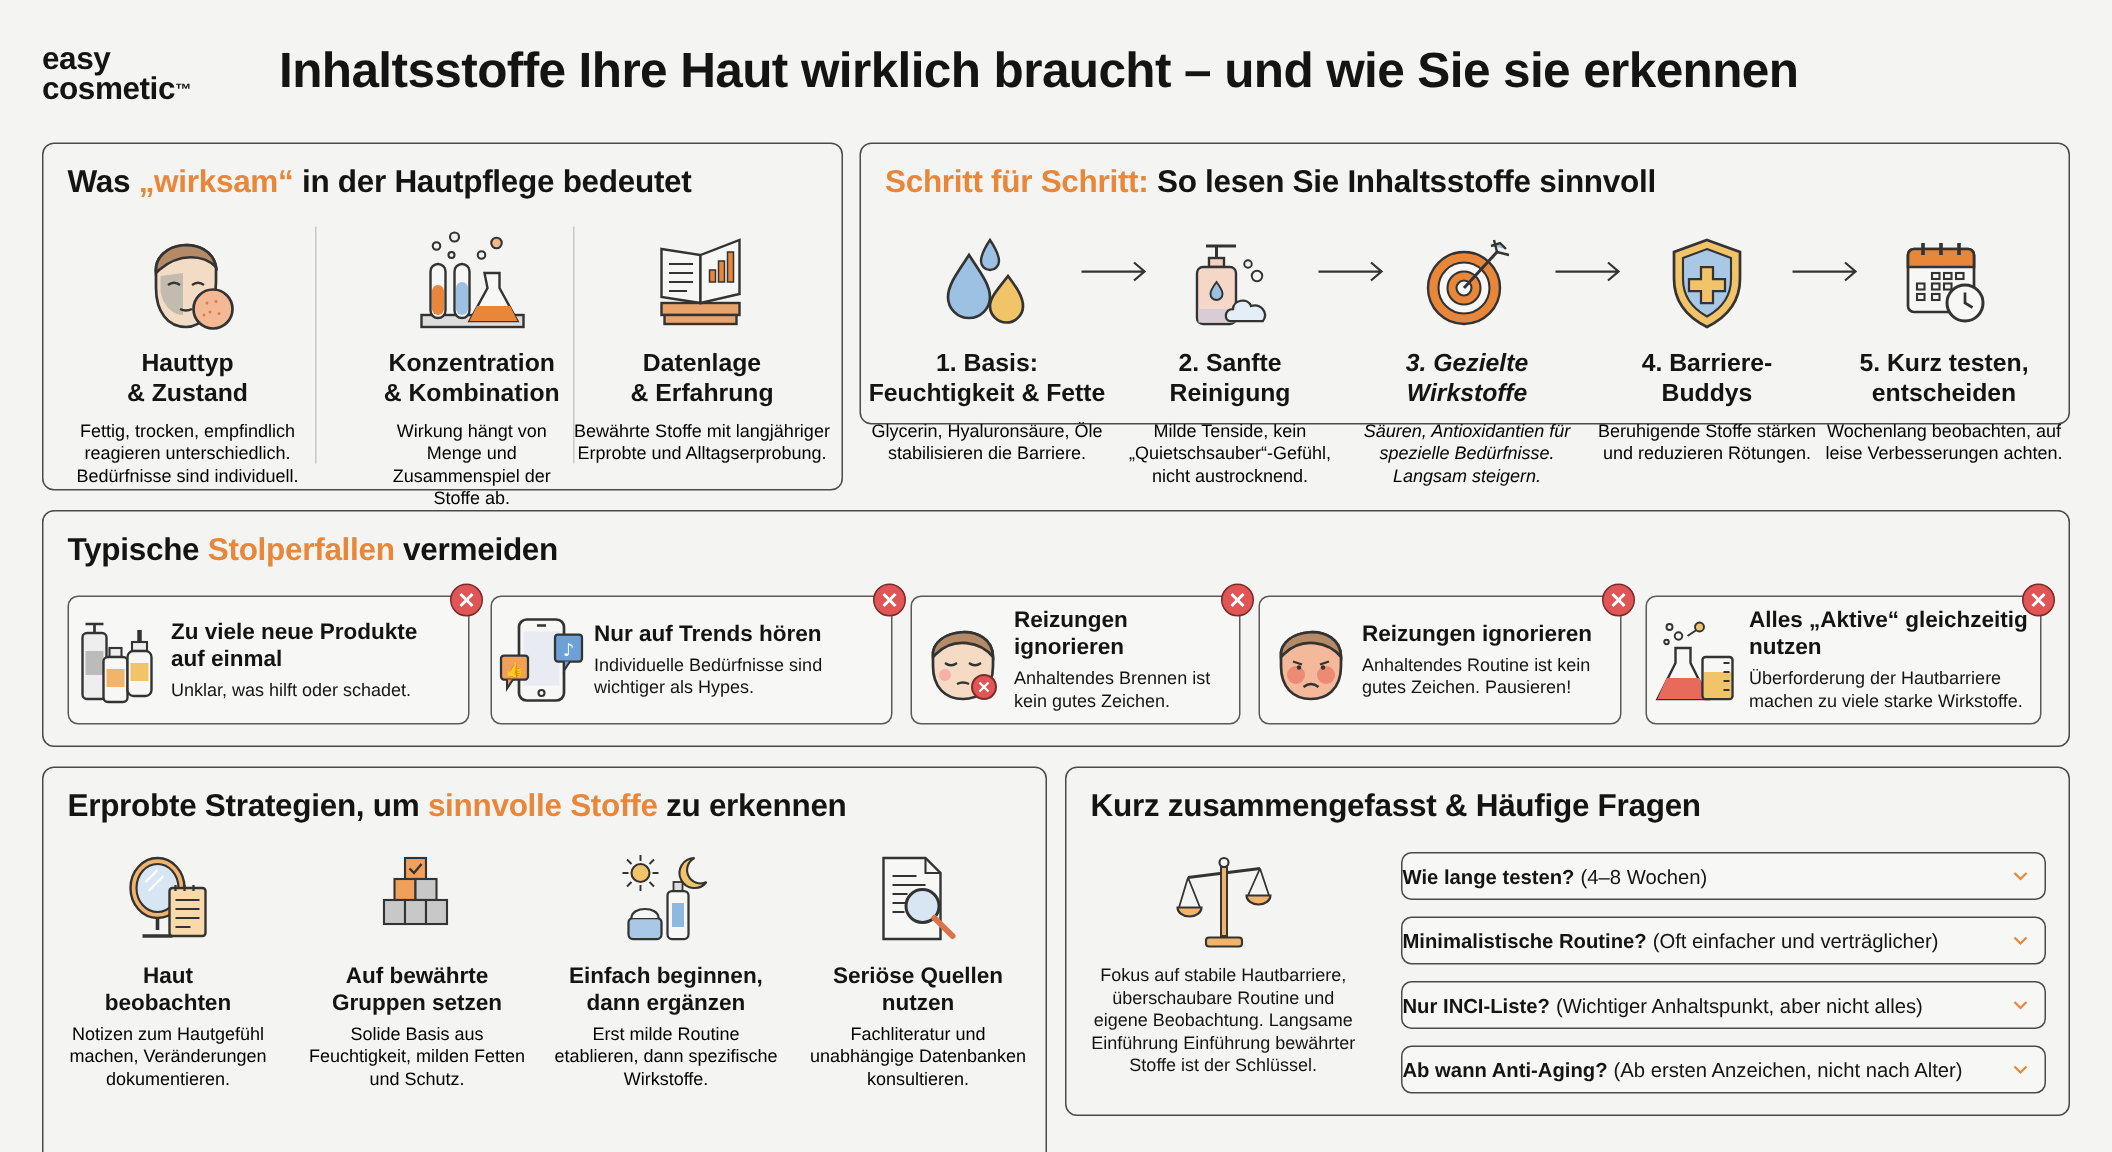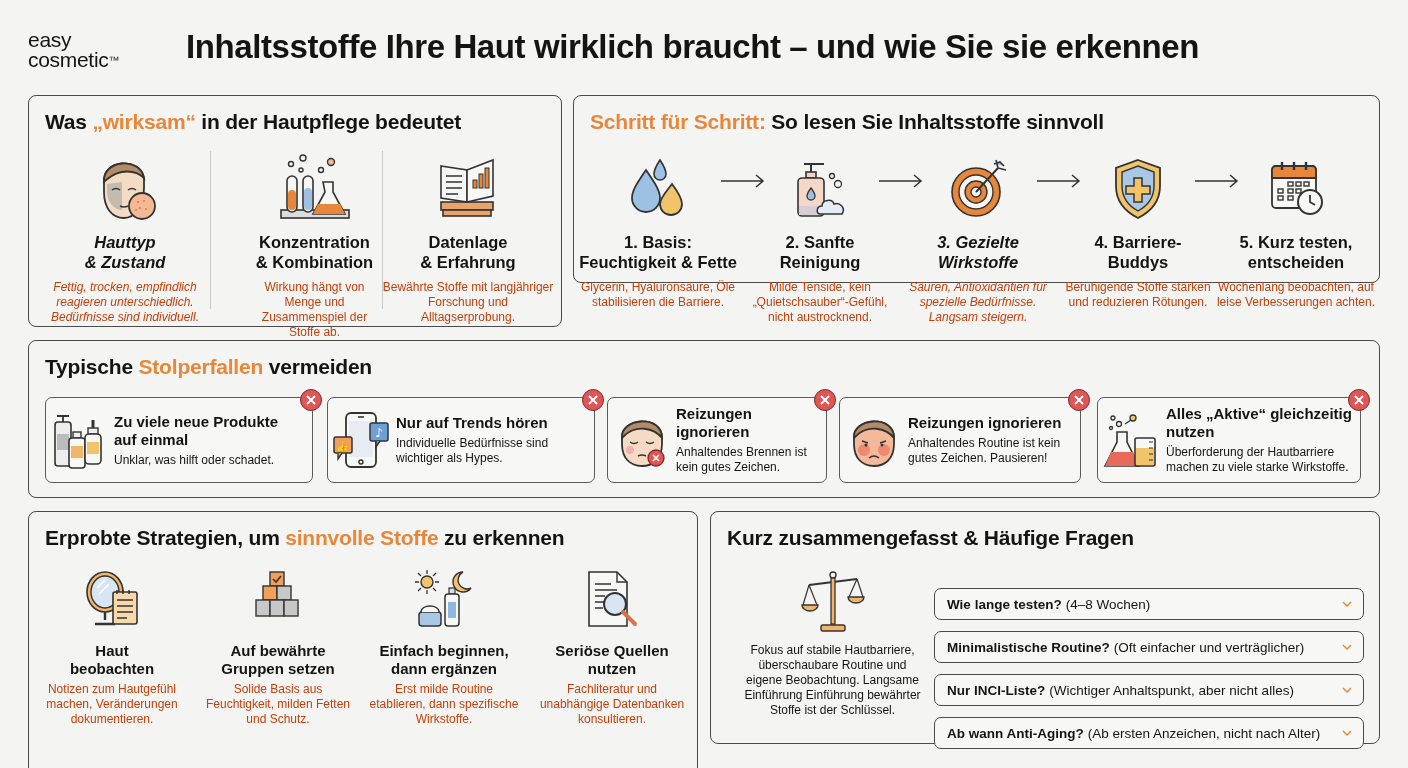--- a/index.html
+++ b/index.html
@@ -7,41 +7,41 @@
   body {
     background: #f4f4f2;
     font-family: "Liberation Sans", "DejaVu Sans", sans-serif;
     color: #141414;
     position: relative;
   }
   .accent { color: #e8873a; }
 
   
   .header { position: absolute; left: 28px; top: 22px; height: 56px; display: flex; align-items: center; }
-  .logo { font-weight: 400; font-size: 21px; line-height: 20px; letter-spacing: -0.3px; width: 150px; }
+  .logo { font-weight: 700; font-size: 21px; line-height: 20px; letter-spacing: -0.3px; width: 150px; }
   .logo sup { font-size: 11px; vertical-align: top; }
   .main-title { position: absolute; left: 186px; top: 28px; font-size: 33px; font-weight: 800; letter-spacing: -0.4px; white-space: nowrap; }
 
   .panel {
     position: absolute;
     border: 1.5px solid #4a4a4a;
     border-radius: 8px;
     background: #f4f4f2;
   }
   .panel-title {
     position: absolute; left: 16px; top: 14px;
     font-size: 21px; font-weight: 700; white-space: nowrap; letter-spacing: -0.2px;
   }
 
   
   #p1 { left: 28px; top: 95px; width: 534px; height: 232px; }
   .col3 { position: absolute; top: 52px; width: 172px; text-align: center; }
   .col3 .ico { height: 80px; display: flex; justify-content: center; align-items: center; }
   .col-h { font-size: 16.5px; font-weight: 700; line-height: 20px; margin-top: 4px; }
-  .col-d { font-size: 12px; line-height: 15px; margin-top: 8px; color: #c2410c; }
+  .col-d { font-size: 12px; line-height: 15px; margin-top: 8px; color: #000000; }
   .vdiv { position: absolute; top: 55px; width: 1px; height: 158px; background: #c8c8c8; }
 
   
   #p2 { left: 573px; top: 95px; width: 807px; height: 188px; }
   .step { position: absolute; top: 52px; width: 160px; text-align: center; }
   .step .ico { height: 80px; display: flex; justify-content: center; align-items: center; }
   .arrow { position: absolute; top: 78px; width: 46px; height: 14px; }
 
   
   #p3 { left: 28px; top: 340px; width: 1352px; height: 158px; }
@@ -62,28 +62,28 @@
 
   
   #p4 { left: 28px; top: 511px; width: 670px; height: 269px; }
   .strat { position: absolute; top: 50px; width: 150px; text-align: center; }
   .strat .ico { height: 74px; display: flex; justify-content: center; align-items: center; }
   .strat .col-h { font-size: 15px; line-height: 18px; margin-top: 6px; }
   .strat .col-d { font-size: 12px; line-height: 15px; margin-top: 4px; }
 
   
   #p5 { left: 710px; top: 511px; width: 670px; height: 233px; }
-  .summary { position: absolute; left: 12px; top: 55px; width: 185px; text-align: center; margin-left: 17px; }
+  .summary { position: absolute; left: 12px; top: 55px; width: 185px; text-align: center; }
   .summary .ico { height: 70px; display: flex; justify-content: center; align-items: center; }
   .summary-text { font-size: 12px; line-height: 15px; margin-top: 6px; }
   .faq {
     position: absolute; left: 223px; width: 430px; height: 32px;
     border: 1.5px solid #4a4a4a; border-radius: 7px; background: #f7f7f5;
-    display: flex; align-items: center; padding-left: 12px; padding-right: 10px;
-    font-size: 13.5px; white-space: nowrap; cursor: pointer; margin-top: 20px;
+    display: flex; align-items: center; padding-right: 10px;
+    font-size: 13.5px; white-space: nowrap; cursor: pointer;
   }
   .faq .q { font-weight: 700; }
   .faq .a { margin-left: 4px; }
   .faq .chev { margin-left: auto; width: 12px; height: 12px; }
 </style>
 </head>
 <body>
 
 <div class="header">
   <div class="logo">
@@ -91,21 +91,21 @@
     <div><span>cosmetic</span><sup>™</sup></div>
   </div>
 </div>
 <div class="main-title">Inhaltsstoffe Ihre Haut wirklich braucht – und wie Sie sie erkennen</div>
 
 <section class="panel" id="p1">
   <div class="panel-title">
     <span>Was </span><span class="accent">„wirksam“</span><span> in der Hautpflege bedeutet</span>
   </div>
 
-  <div class="col3" style="left:10px;font-style:italic;">
+  <div class="col3" style="left:10px;">
     <div class="ico">
       <svg width="70" height="72" viewBox="0 0 70 72">
         <path d="M14 30 C12 8 50 4 54 26 L54 36 C54 56 44 66 34 66 C22 66 14 56 14 40 Z" fill="#f3dcc6" stroke="#333" stroke-width="1.8"></path>
         <path d="M14 30 C12 8 50 4 54 26 C46 18 30 16 16 28 Z" fill="#b58a66" stroke="#333" stroke-width="1.8"></path>
         <path d="M17 32 L32 30 L32 58 C24 58 18 50 17 42 Z" fill="#b7b3a8" opacity=".8"></path>
         <path d="M22 38 q4 -3 8 0 M38 38 q4 -3 8 0" stroke="#333" stroke-width="1.5" fill="none"></path>
         <path d="M30 54 q4 2 8 0" stroke="#333" stroke-width="1.5" fill="none"></path>
         <circle cx="52" cy="54" r="13" fill="#f4b994" stroke="#333" stroke-width="1.8"></circle>
         <circle cx="48" cy="50" r="1" fill="#d97c4c"></circle>
           <circle cx="54" cy="49" r="1" fill="#d97c4c"></circle>
@@ -157,21 +157,21 @@
         <path d="M9 20 h16 M9 26 h16 M9 32 h16 M9 38 h12" stroke="#333" stroke-width="1.4"></path>
         <rect x="36" y="24" width="4" height="8" fill="#e8873a" stroke="#333"></rect>
         <rect x="42" y="18" width="4" height="14" fill="#e8873a" stroke="#333"></rect>
         <rect x="48" y="12" width="4" height="20" fill="#e8873a" stroke="#333"></rect>
       </svg>
     </div>
     <div class="col-h">
         <div>Datenlage</div>
         <div>&amp; Erfahrung</div>
       </div>
-    <div class="col-d">Bewährte Stoffe mit langjähriger Forschung und Alltagserprobung.</div>
+    <div class="col-d">Bewährte Stoffe mit langjähriger Erprobte und Alltagserprobung.</div>
   </div>
 </section>
 
 <section class="panel" id="p2">
   <div class="panel-title">
     <span class="accent">Schritt für Schritt:</span><span> So lesen Sie Inhaltsstoffe sinnvoll</span>
   </div>
 
   <div class="step" style="left:4px;">
     <div class="ico">

